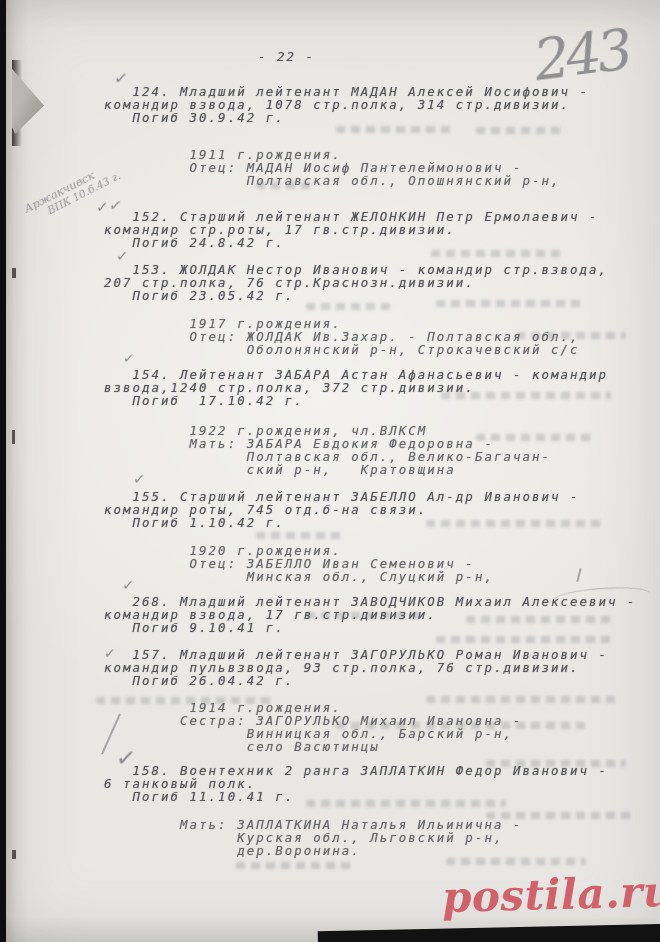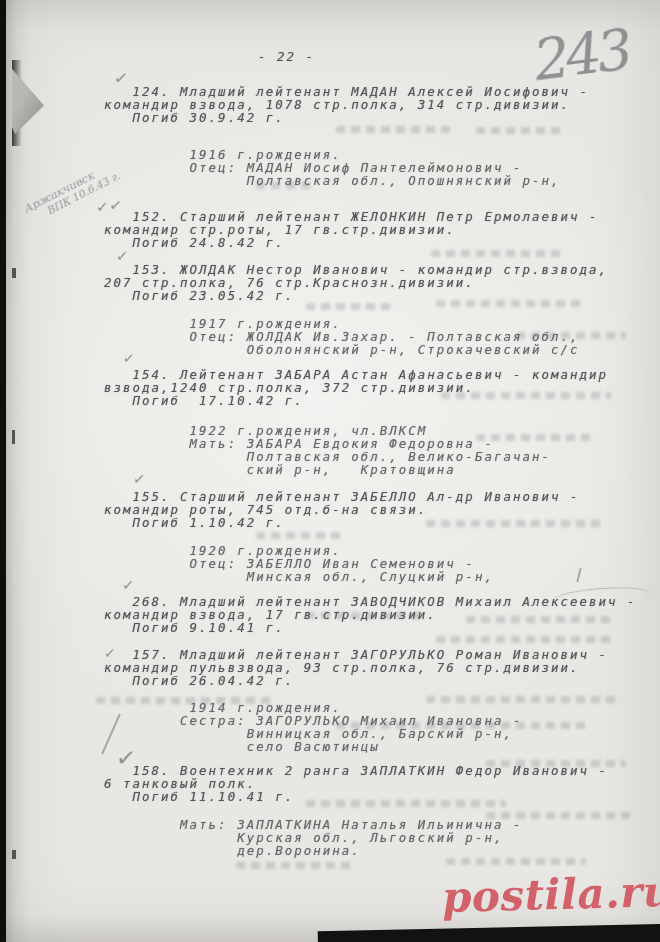--- a/index.html
+++ b/index.html
@@ -99,21 +99,21 @@
     <div class="stroke" style="left:104px;top:712px;width:2px;height:44px;transform:rotate(24deg)"></div>
     <div class="stroke" style="left:572px;top:568px;width:1.5px;height:14px;transform:rotate(14deg)"></div>
     <div class="arc" style="left:548px;top:588px;width:96px;height:16px;transform:rotate(-4deg)"></div>
 
     <div class="blk" style="top:85px">
       <div class="line">   124. Младший лейтенант МАДАН Алексей Иосифович -</div>
       <div class="line">командир взвода, 1078 стр.полка, 314 стр.дивизии.</div>
       <div class="line">   Погиб 30.9.42 г.</div>
     </div>
     <div class="blk dim" style="top:148px">
-      <div class="line">         1916 г.рождения.</div>
+      <div class="line">         1911 г.рождения.</div>
       <div class="line">         Отец: МАДАН Иосиф Пантелеймонович -</div>
       <div class="line">               Полтавская обл., Опошнянский р-н,</div>
     </div>
 
     <div class="blk" style="top:210px">
       <div class="line">   152. Старший лейтенант ЖЕЛОНКИН Петр Ермолаевич -</div>
       <div class="line">командир стр.роты, 17 гв.стр.дивизии.</div>
       <div class="line">   Погиб 24.8.42 г.</div>
     </div>
 

